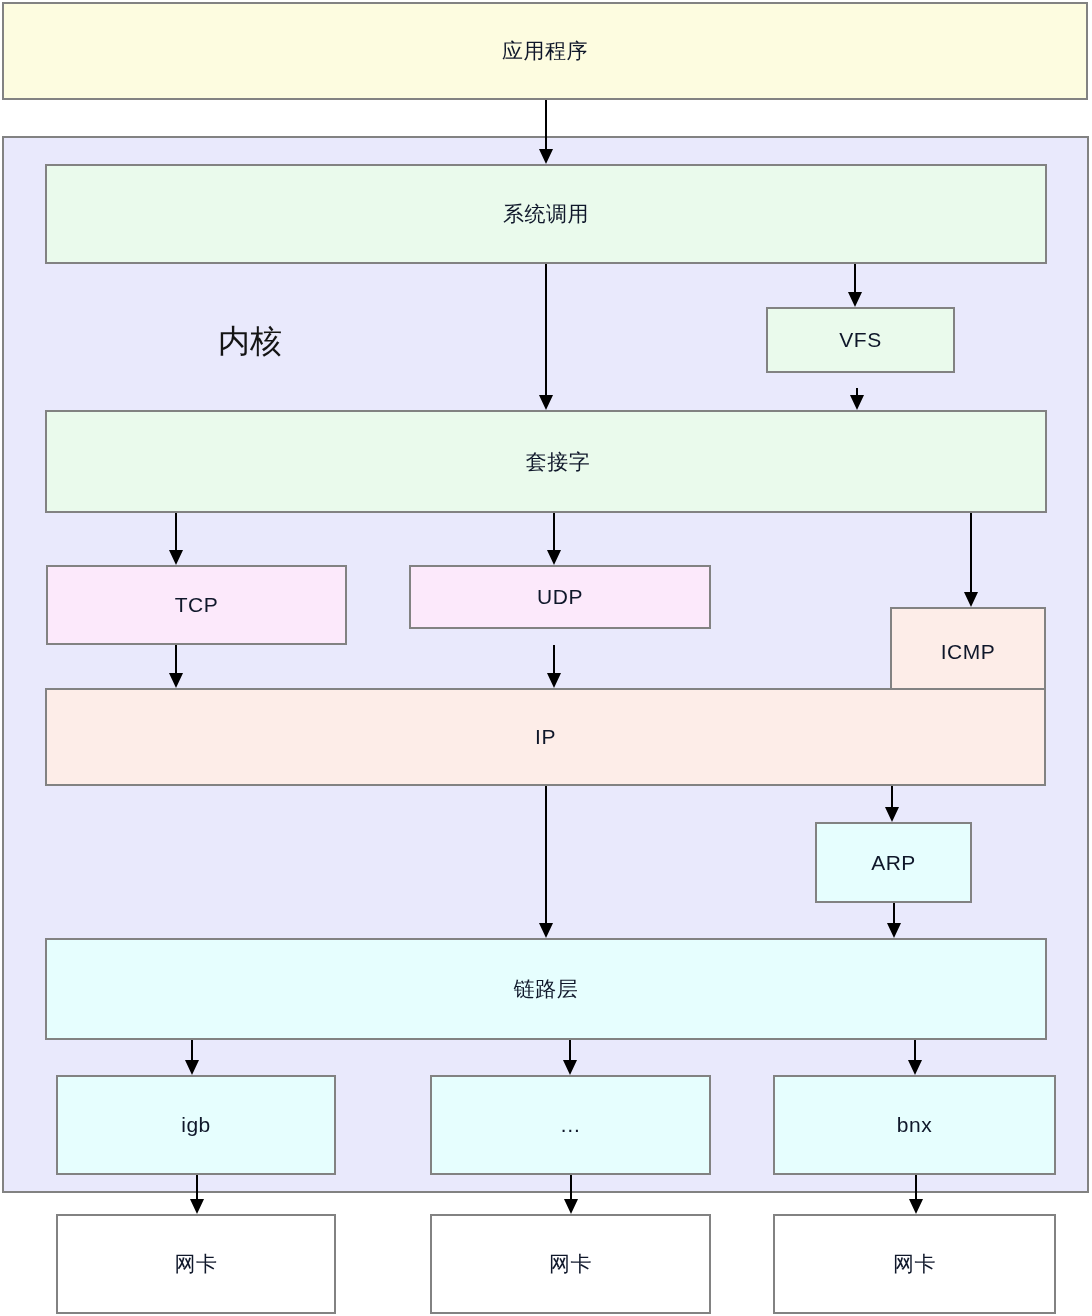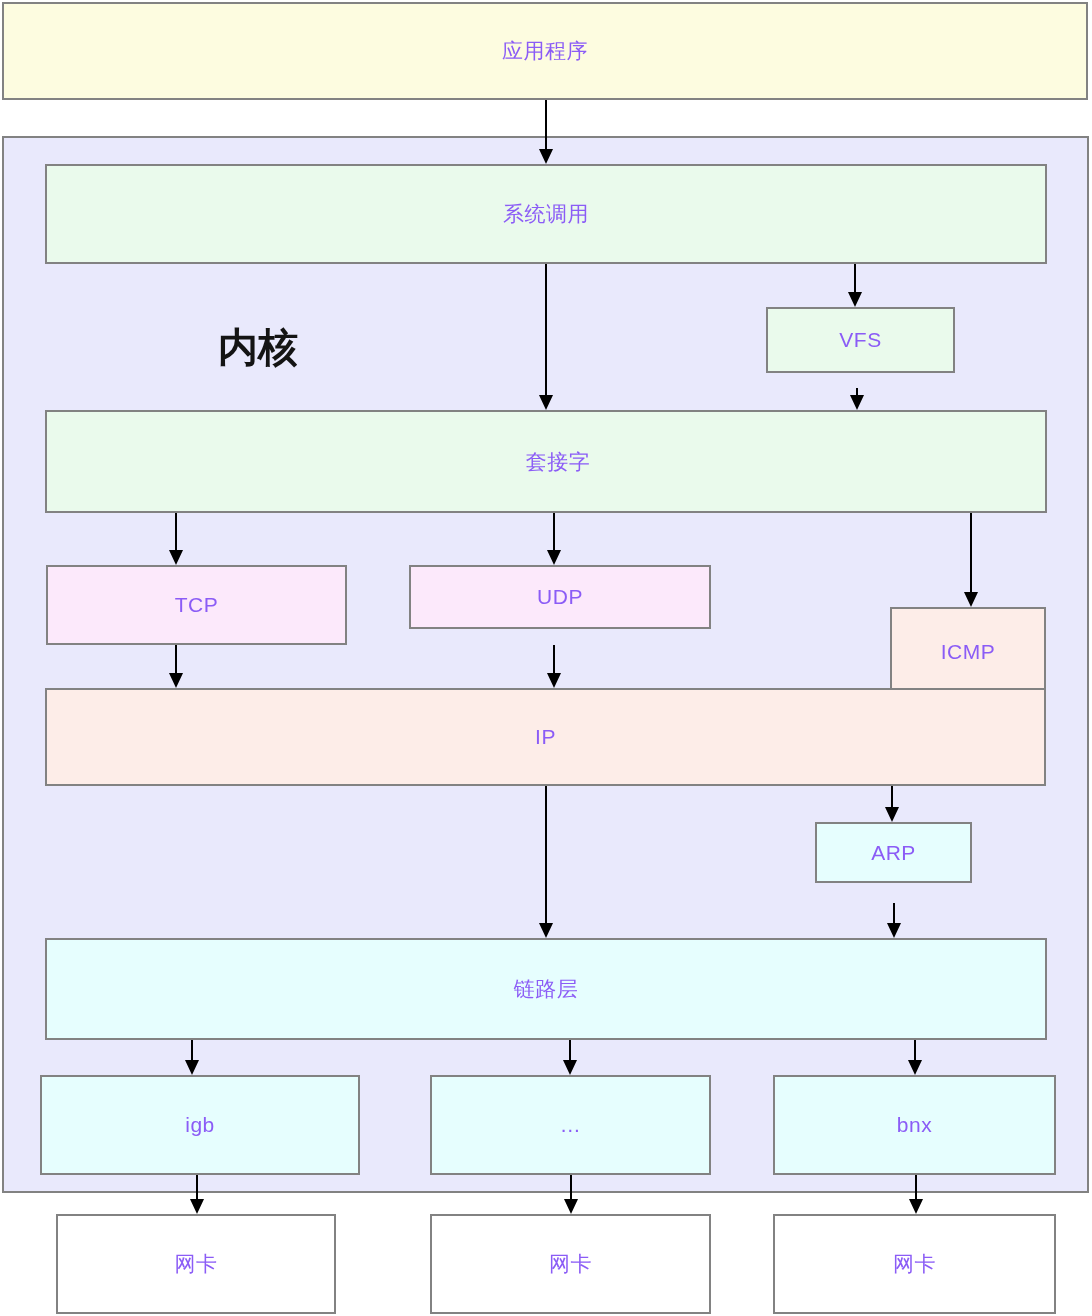--- a/index.html
+++ b/index.html
@@ -11,21 +11,21 @@
     overflow: hidden;
     font-family: "Liberation Sans", "DejaVu Sans", sans-serif;
   }
   .node {
     position: absolute;
     box-sizing: border-box;
     border: 2px solid #828282;
     display: flex;
     align-items: center;
     justify-content: center;
-    color: #8b5cf6;
+    color: #0f172a;
     letter-spacing: 0.5px;
   }
   .free-label {
     position: absolute;
     color: #141414;
     font-weight: 400;
   }
   .arrow-line {
     position: absolute;
     width: 2px;
@@ -62,45 +62,45 @@
     </div>
     <div class="node" style="left: 409px; top: 565px; width: 302px; height: 64px; background: rgb(252, 233, 251); font-size: 21px; text-align: right;">
       <span>UDP</span>
     </div>
     <div class="node" style="left: 890px; top: 607px; width: 156px; height: 89px; background: rgb(253, 237, 232); font-size: 21px;">
       <span>ICMP</span>
     </div>
     <div class="node" style="left: 45px; top: 688px; width: 1001px; height: 98px; background: rgb(253, 237, 232); font-size: 21px;">
       <span>IP</span>
     </div>
-    <div class="node" style="left: 815px; top: 822px; width: 157px; height: 61px; background: rgb(230, 254, 254); font-size: 21px; justify-content: center;">
+    <div class="node" style="left: 815px; top: 822px; width: 157px; height: 81px; background: rgb(230, 254, 254); font-size: 21px; justify-content: center;">
       <span>ARP</span>
     </div>
     <div class="node" style="left: 45px; top: 938px; width: 1002px; height: 102px; background: rgb(230, 254, 254); font-size: 21px; justify-content: center;">
       <span>链路层</span>
     </div>
-    <div class="node" style="left: 40px; top: 1075px; width: 320px; height: 100px; background: rgb(230, 254, 254); font-size: 21px;">
+    <div class="node" style="left: 56px; top: 1075px; width: 280px; height: 100px; background: rgb(230, 254, 254); font-size: 21px;">
       <span>igb</span>
     </div>
     <div class="node" style="left: 430px; top: 1075px; width: 281px; height: 100px; background: rgb(230, 254, 254); font-size: 21px;">
       <span>…</span>
     </div>
     <div class="node" style="left: 773px; top: 1075px; width: 283px; height: 100px; background: rgb(230, 254, 254); font-size: 21px;">
       <span>bnx</span>
     </div>
     <div class="node" style="left: 56px; top: 1214px; width: 280px; height: 100px; background: rgb(255, 255, 255); font-size: 21px;">
       <span>网卡</span>
     </div>
     <div class="node" style="left: 430px; top: 1214px; width: 281px; height: 100px; background: rgb(255, 255, 255); font-size: 21px;">
       <span>网卡</span>
     </div>
     <div class="node" style="left: 773px; top: 1214px; width: 283px; height: 100px; background: rgb(255, 255, 255); font-size: 21px;">
       <span>网卡</span>
     </div>
-    <div class="free-label" style="left: 218px; top: 320px; font-size: 40px; font-weight: bold;">内核</div>
+    <div class="free-label" style="left: 218px; top: 320px; font-size: 32px;">内核</div>
     <div class="arrow-line" style="left: 545px; top: 100px; height: 51px; background: rgb(0, 0, 0);"></div>
     <div class="arrow-head" style="left: 539px; top: 149px; border-top-color: rgb(0, 0, 0);"></div>
     <div class="arrow-line" style="left: 545px; top: 264px; height: 133px; background: rgb(0, 0, 0);"></div>
     <div class="arrow-head" style="left: 539px; top: 395px; border-top-color: rgb(0, 0, 0);"></div>
     <div class="arrow-line" style="left: 854px; top: 264px; height: 30px; background: rgb(0, 0, 0);"></div>
     <div class="arrow-head" style="left: 848px; top: 292px; border-top-color: rgb(0, 0, 0);"></div>
     <div class="arrow-line" style="left: 856px; top: 388px; height: 9px; background: rgb(0, 0, 0);"></div>
     <div class="arrow-head" style="left: 850px; top: 395px; border-top-color: rgb(0, 0, 0);"></div>
     <div class="arrow-line" style="left: 175px; top: 513px; height: 39px; background: rgb(0, 0, 0);"></div>
     <div class="arrow-head" style="left: 169px; top: 550px; border-top-color: rgb(0, 0, 0);"></div>

